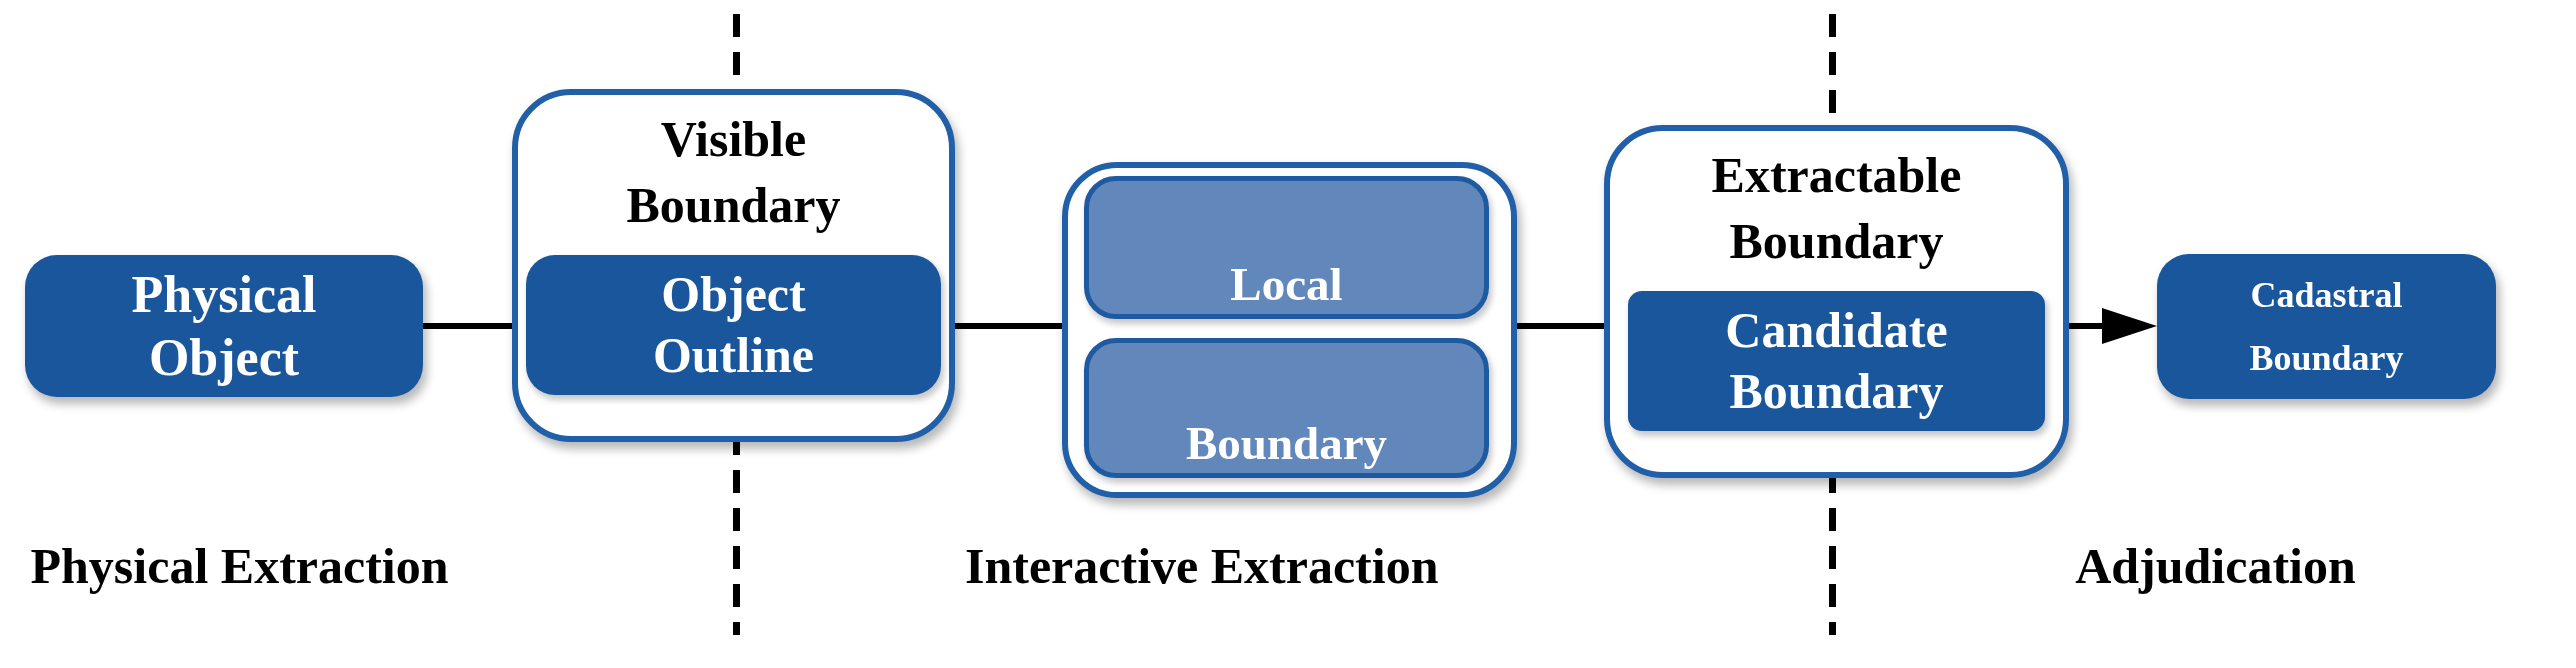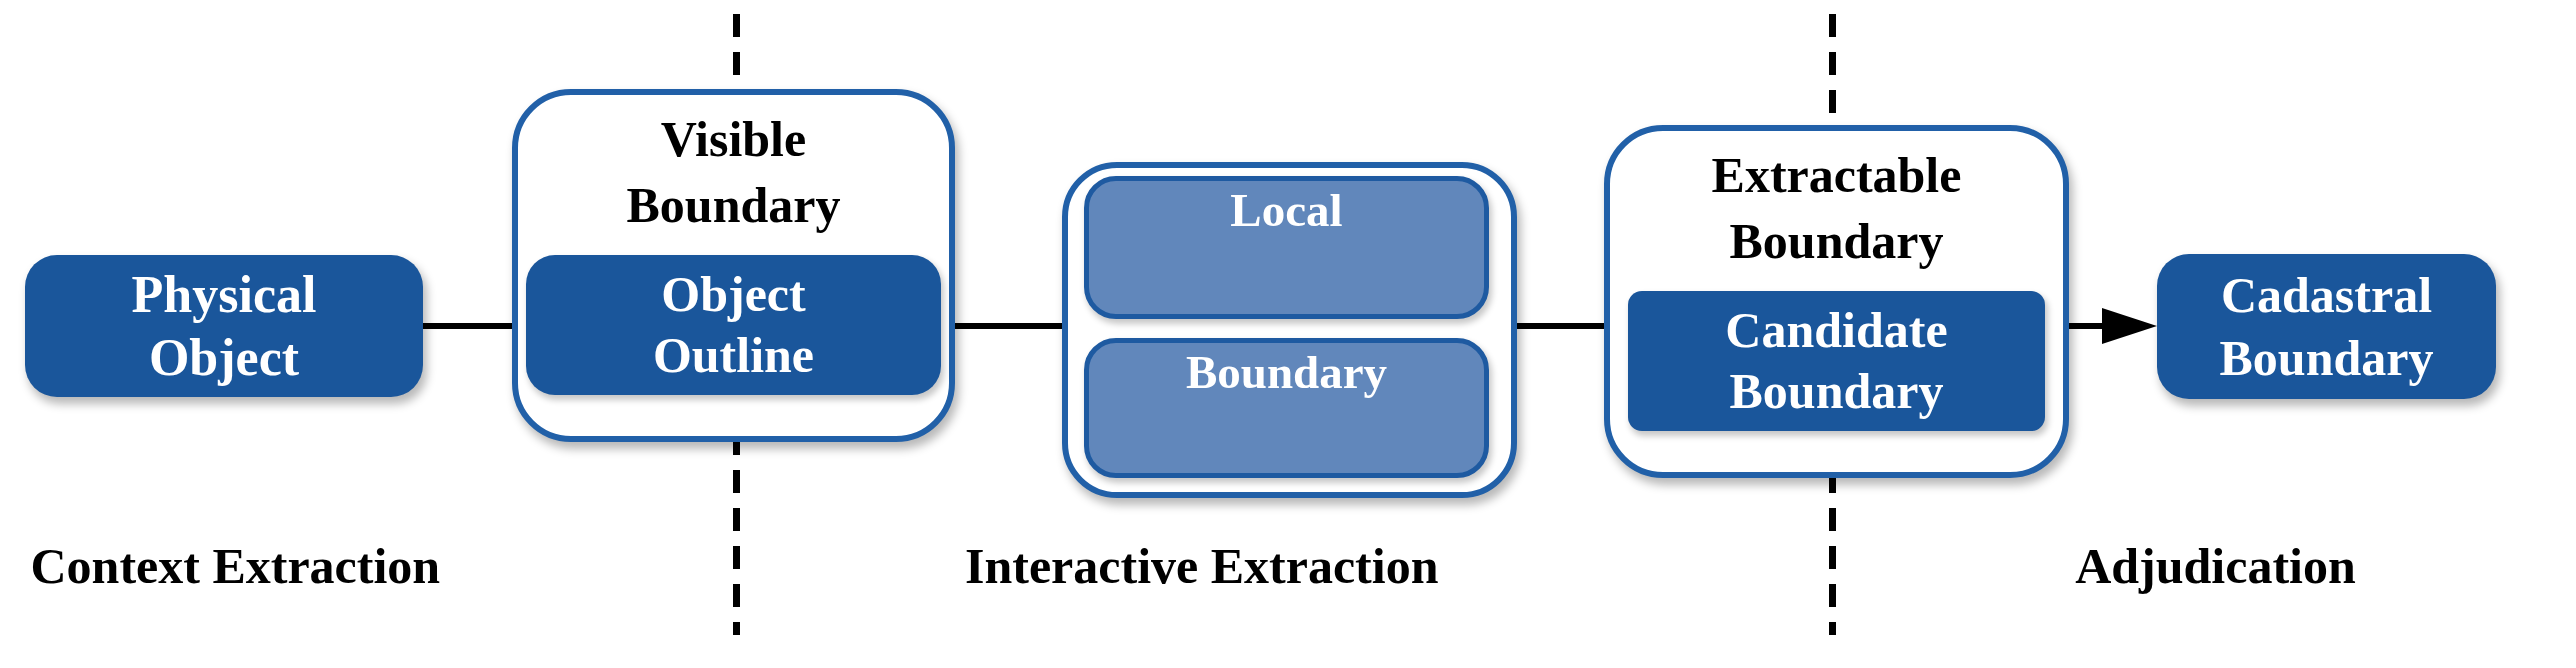--- a/index.html
+++ b/index.html
@@ -99,39 +99,39 @@
   }
   .lightbox {
     position: absolute;
     background: var(--light_blue, #6187BB);
     border: 5.3px solid var(--light_border, #1E5AA1);
     border-radius: 32px;
     box-sizing: border-box;
     color: #fff;
     display: flex;
     flex-direction: column;
-    justify-content: flex-start;
+    justify-content: flex-end;
     text-align: center;
     font-weight: bold;
     font-size: 47px;
     line-height: 59px;
     box-shadow: 2.3px 4.6px 6.1px rgba(0,0,0,0.22);
   }
 
   #node-physical    { left: 25px;   top: 255px; width: 398px; height: 142px; }
   #node-visible     { left: 512px;  top: 89px; width: 443px; height: 353px; }
   #node-visible .innerdark     { left: 7.6px; right: 7.6px; top: 160px; height: 140px; }
   #node-middle      { left: 1062px; top: 162px; width: 455px; height: 336px;
                       background:#fff; border: 6.1px solid var(--outline_blue, #2160A8);
                       border-radius: 55px; box-shadow: 3.8px 6.9px 9.2px rgba(0,0,0,0.28); }
   #box-local        { left: 16px; top: 7.6px;  width: 405px; height: 143px; }
   #box-context      { left: 16px; top: 170px; width: 405px; height: 140px; }
   #node-extractable { left: 1604px; top: 89px; width: 465px; height: 353px; margin-top: 36px; }
   #node-extractable .innerdark { left: 18.3px; right: 18.3px; top: 160px; height: 140px; border-radius: 14px; }
-  #node-cadastral   { left: 2157px; top: 254px; width: 339px; height: 145px; font-size: 50px; }
+  #node-cadastral   { left: 2157px; top: 254px; width: 339px; height: 145px; font-size: 36px; }
 
   .txtline { display: block; }
 
   
   .stage-label {
     position: absolute;
     top: 534px;
     width: 381px;
     height: 64px;
     line-height: 64px;
@@ -194,18 +194,18 @@
       <span class="txtline">Candidate</span>
       <span class="txtline">Boundary</span>
     </div>
   </div>
 
   <div class="node dark" id="node-cadastral">
     <span class="txtline">Cadastral</span>
     <span class="txtline">Boundary</span>
   </div>
 
-  <div class="stage-label" id="stage-1">Context Extraction</div>
+  <div class="stage-label" id="stage-1">Physical Extraction</div>
   <div class="stage-label" id="stage-2">Interactive Extraction</div>
   <div class="stage-label" id="stage-3">Adjudication</div>
 
 </div>
 
 
 </body></html>

